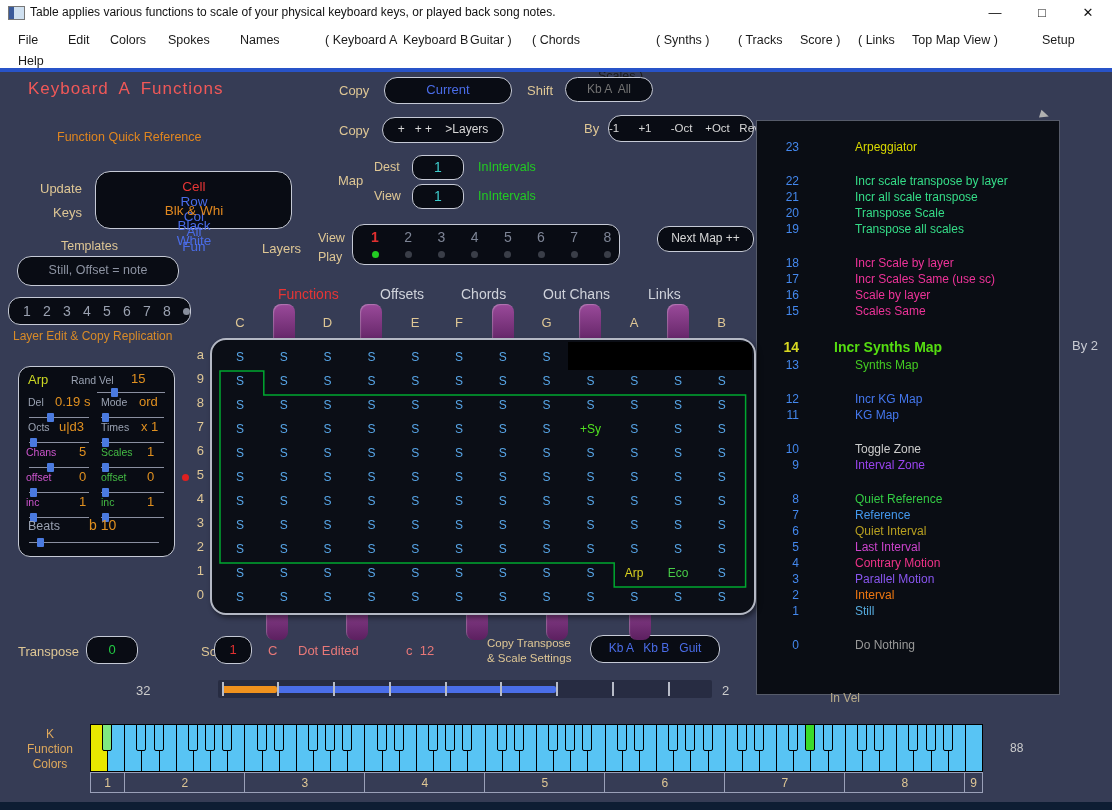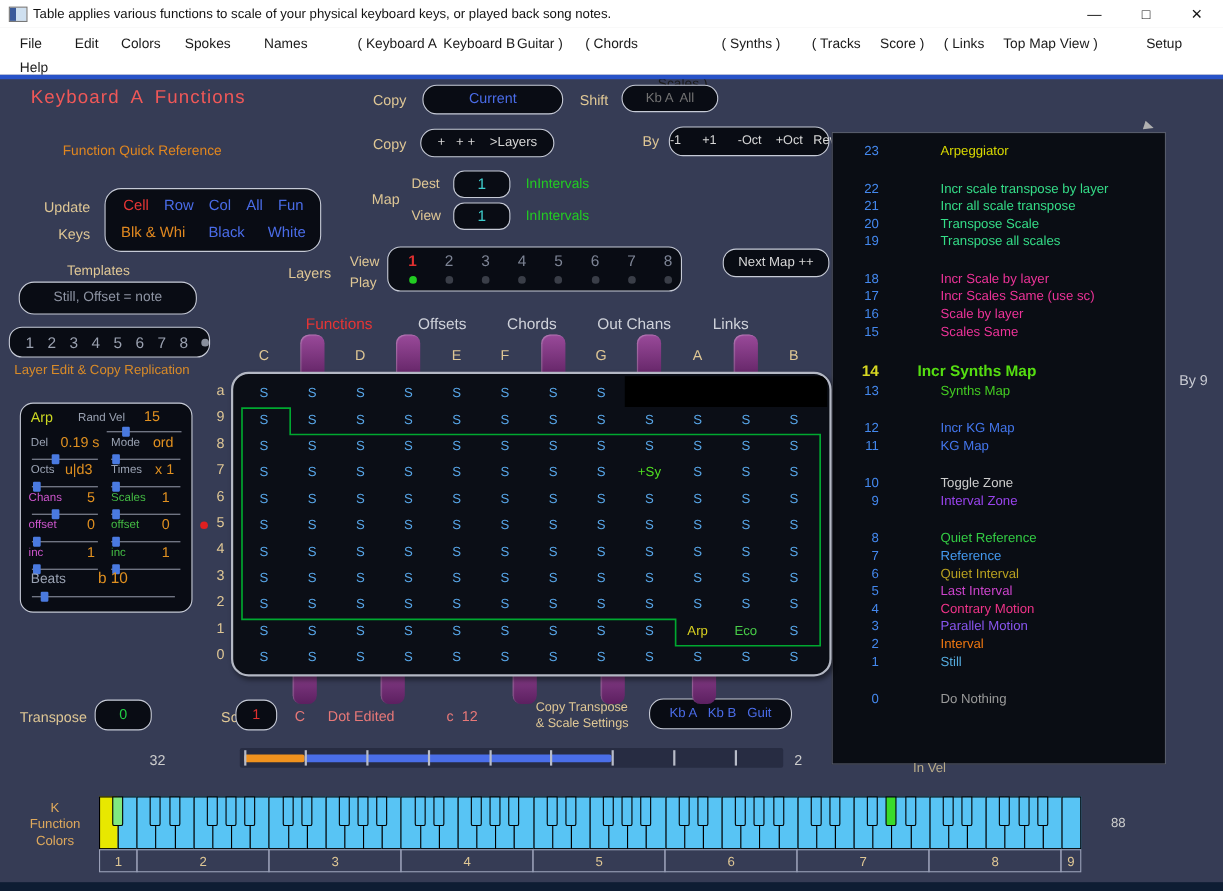--- a/index.html
+++ b/index.html
@@ -16,21 +16,21 @@
   .mitem{position:absolute;top:8px;font-size:12.5px;color:#1a1a1a;white-space:pre;}
   .mhelp{position:absolute;left:18px;top:29px;font-size:12.5px;color:#1a1a1a;}
   .bluestrip{position:absolute;left:0;top:68px;width:100%;height:4px;background:#2853c8;}
   
   .tan{color:#dfc795;}
   .box{position:absolute;background:#090c14;border:1.5px solid #c6cad6;border-radius:13px;box-sizing:border-box;}
   .pre{white-space:pre;}
   
   .h-title{position:absolute;left:28px;top:79px;font-size:17px;color:#f05858;letter-spacing:1px;word-spacing:5px;}
   .quickref{position:absolute;left:57px;top:130px;font-size:12.5px;color:#e0861f;}
-  .ukrow{position:absolute;display:flex;align-items:center;}
+  .ukrow{position:absolute;display:flex;align-items:center;flex-direction:column;}
   .ukitem{font-size:13.5px;margin:0;}
   .tmplval{color:#8d93a2;font-size:12.5px;text-align:center;width:100%;line-height:26px;}
   .lenum{font-size:14px;color:#9aa1b0;width:20px;text-align:center;}
   .ledot{width:7px;height:7px;border-radius:50%;background:#888e9c;margin-left:6px;}
   .caption{position:absolute;font-size:12px;color:#d98b28;}
   
   #arp-panel{position:absolute;left:18px;top:366px;width:157px;height:191px;background:#090c14;
              border:1.5px solid #c6cad6;border-radius:12px;box-sizing:border-box;}
   #arp-panel span{position:absolute;}
   .strack{position:absolute;height:1px;background:#8a8fa0;}
@@ -58,21 +58,21 @@
   .zone{position:absolute;left:0;top:0;z-index:2;}
   #row-a-blackout{position:absolute;left:356px;top:2px;width:184px;height:28px;background:#000;}
   #red-dot{position:absolute;left:182px;top:474px;width:7px;height:7px;border-radius:50%;background:#e02020;z-index:4;}
   
   .pinky{color:#e87878;font-size:13px;position:absolute;}
   #range-track{position:absolute;left:218px;top:680px;width:494px;height:18px;background:#272c42;border-radius:2px;}
   .tick{position:absolute;top:2px;width:2px;height:14px;background:#b8bcc8;}
   .rbar{position:absolute;top:6px;height:7px;border-radius:2px;}
   
   #fn-panel{position:absolute;left:756px;top:120px;width:304px;height:575px;background:#0a0d14;
-            border:1px solid #565b6a;box-sizing:border-box;padding-top:8px;}
+            border:1px solid #565b6a;box-sizing:border-box;padding-top:18px;}
   .fgroup{margin-bottom:18px;}
   .frow{display:flex;height:16px;line-height:16px;font-size:12px;cursor:default;}
   .fnum{width:42px;text-align:right;flex:0 0 42px;}
   .flab{margin-left:56px;}
   .fhl{height:20px;line-height:20px;font-size:14px;font-weight:bold;}
   .fhl .flab{margin-left:35px;}
   #cursor-icon{position:absolute;left:1040px;top:111px;width:0;height:0;border-left:9px solid #b0b0b0;
                border-top:4px solid transparent;border-bottom:4px solid transparent;transform:rotate(18deg);}
   
   #kb-keys{position:absolute;left:90px;top:724px;width:892px;height:48px;}
@@ -561,21 +561,21 @@
           </div>
         </div>
         <div class="fgroup">
           <div class="frow">
             <div class="fnum" style="color: rgb(68, 136, 238);">0</div>
             <div class="flab" style="color: rgb(153, 153, 153);">Do Nothing</div>
           </div>
         </div>
       </div>
   </div>
-  <div class="abs" style="left:1072px;top:338px;font-size:13px;color:#c8cad2;">By 9</div>
+  <div class="abs" style="left:1072px;top:338px;font-size:13px;color:#c8cad2;">By 2</div>
   <div class="abs" style="left:830px;top:691px;font-size:12px;color:#b8ab8a;">In Vel</div>
 
   <div class="abs" style="left:12px;top:727px;width:76px;text-align:center;font-size:12px;line-height:15px;color:#dfa95c;">
     <div>K</div>
     <div>Function</div>
     <div>Colors</div>
   </div>
   <div id="kb-keys">
       <div class="wkey" style="left: 0px; width: 18.1538px; background: rgb(232, 232, 0);"></div>
       <div class="wkey" style="left: 17.1538px; width: 18.1538px; background: rgb(88, 196, 244);"></div>

